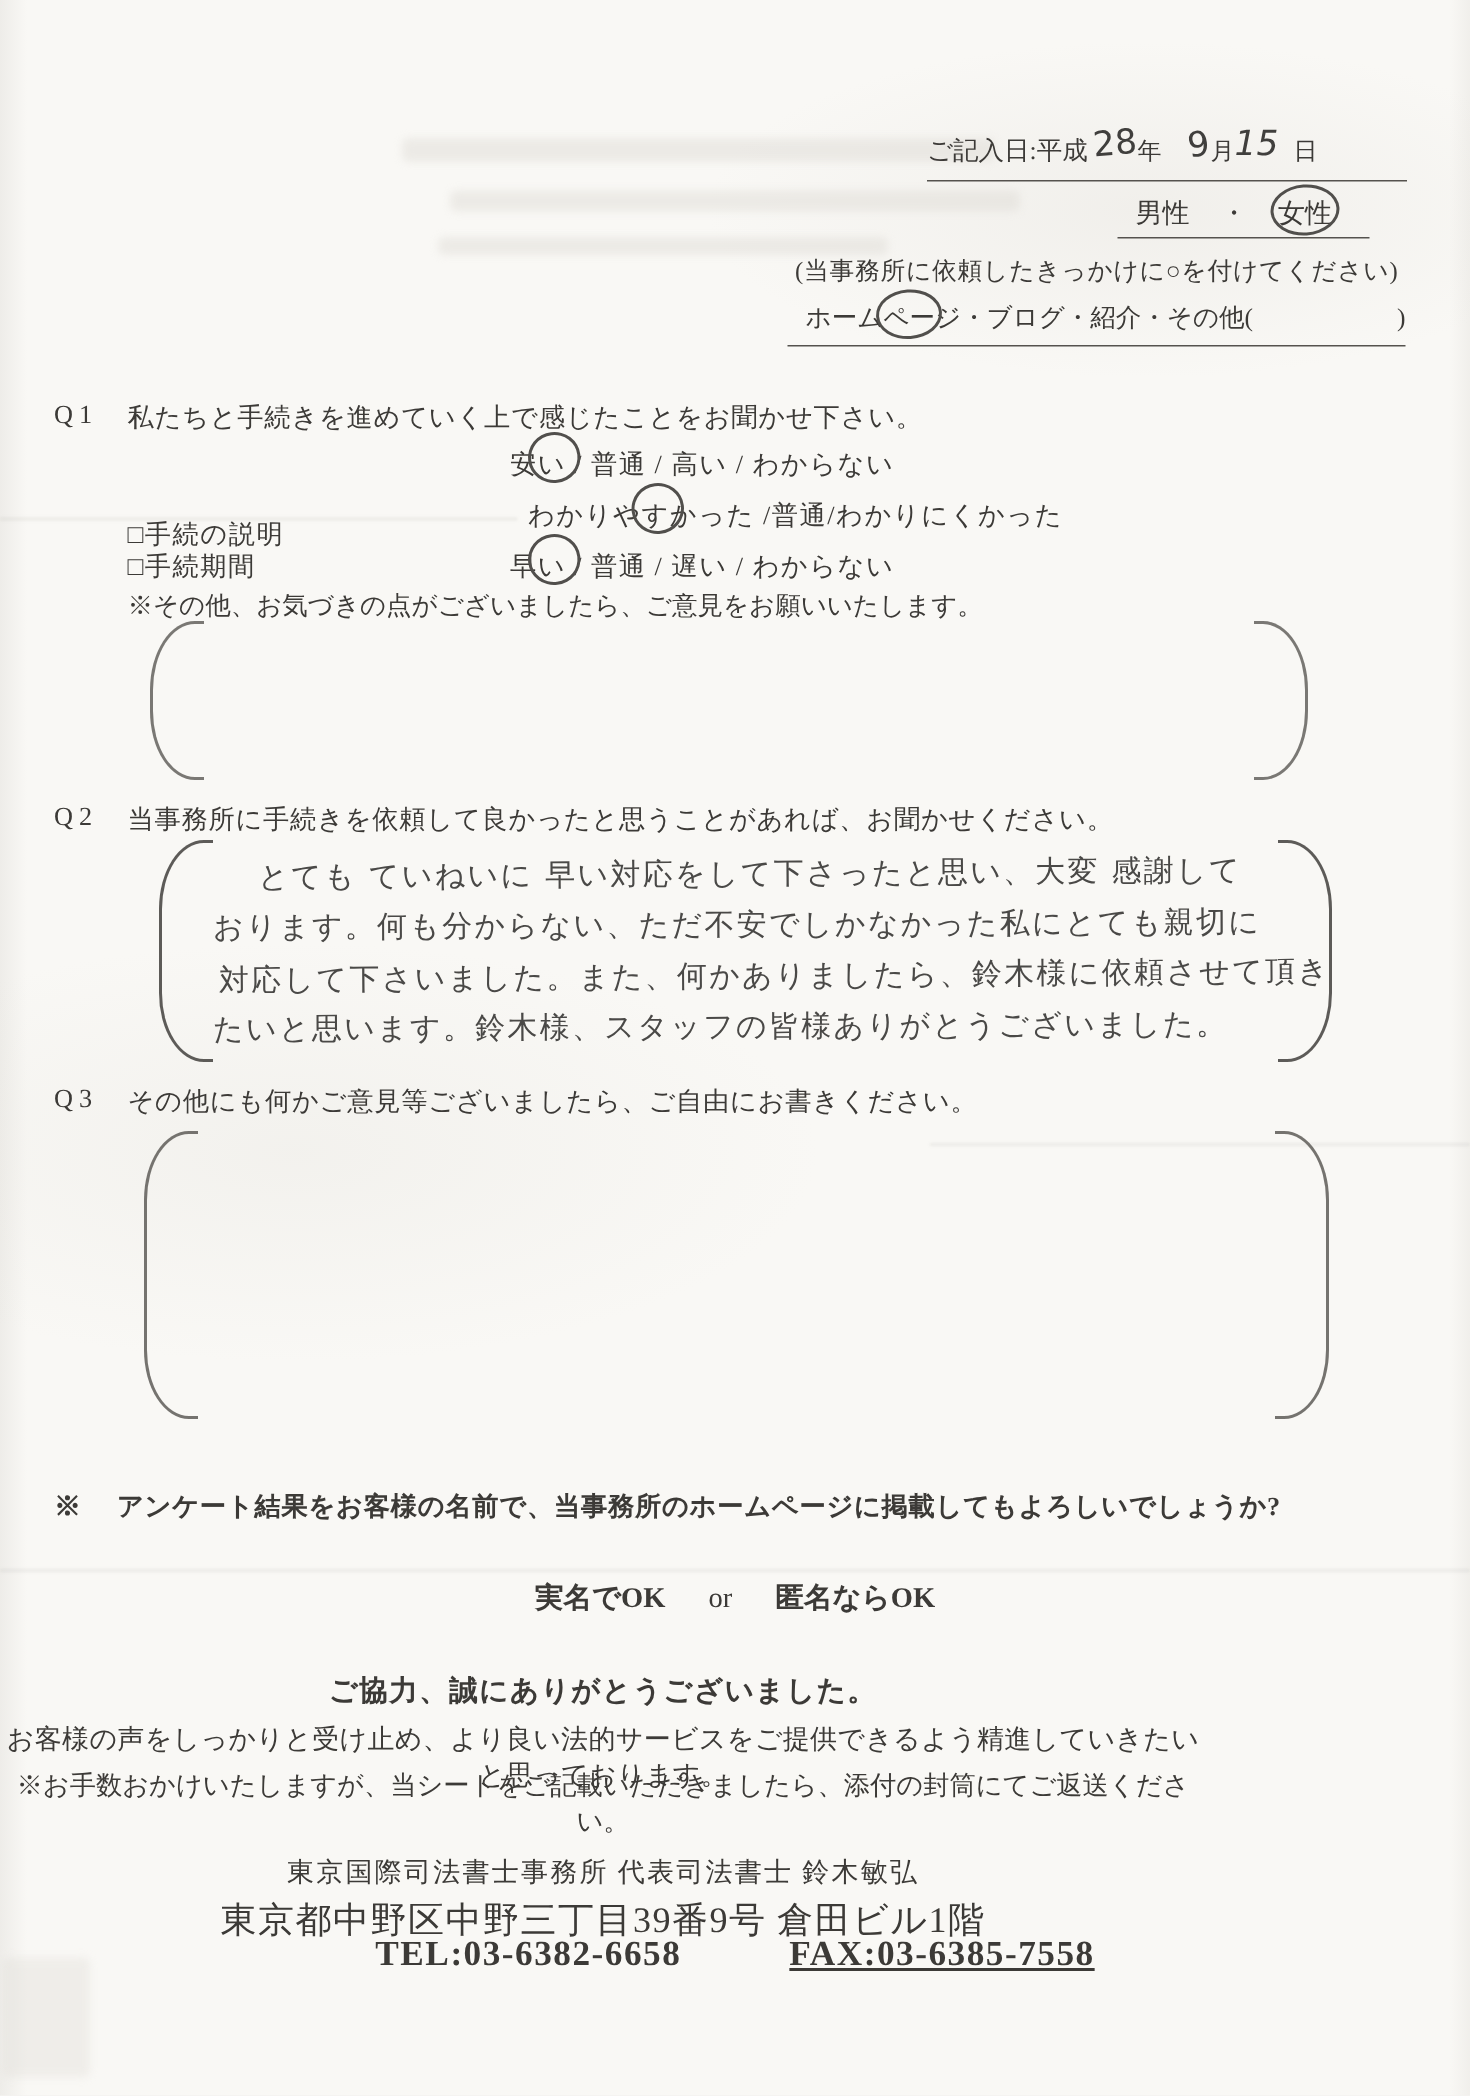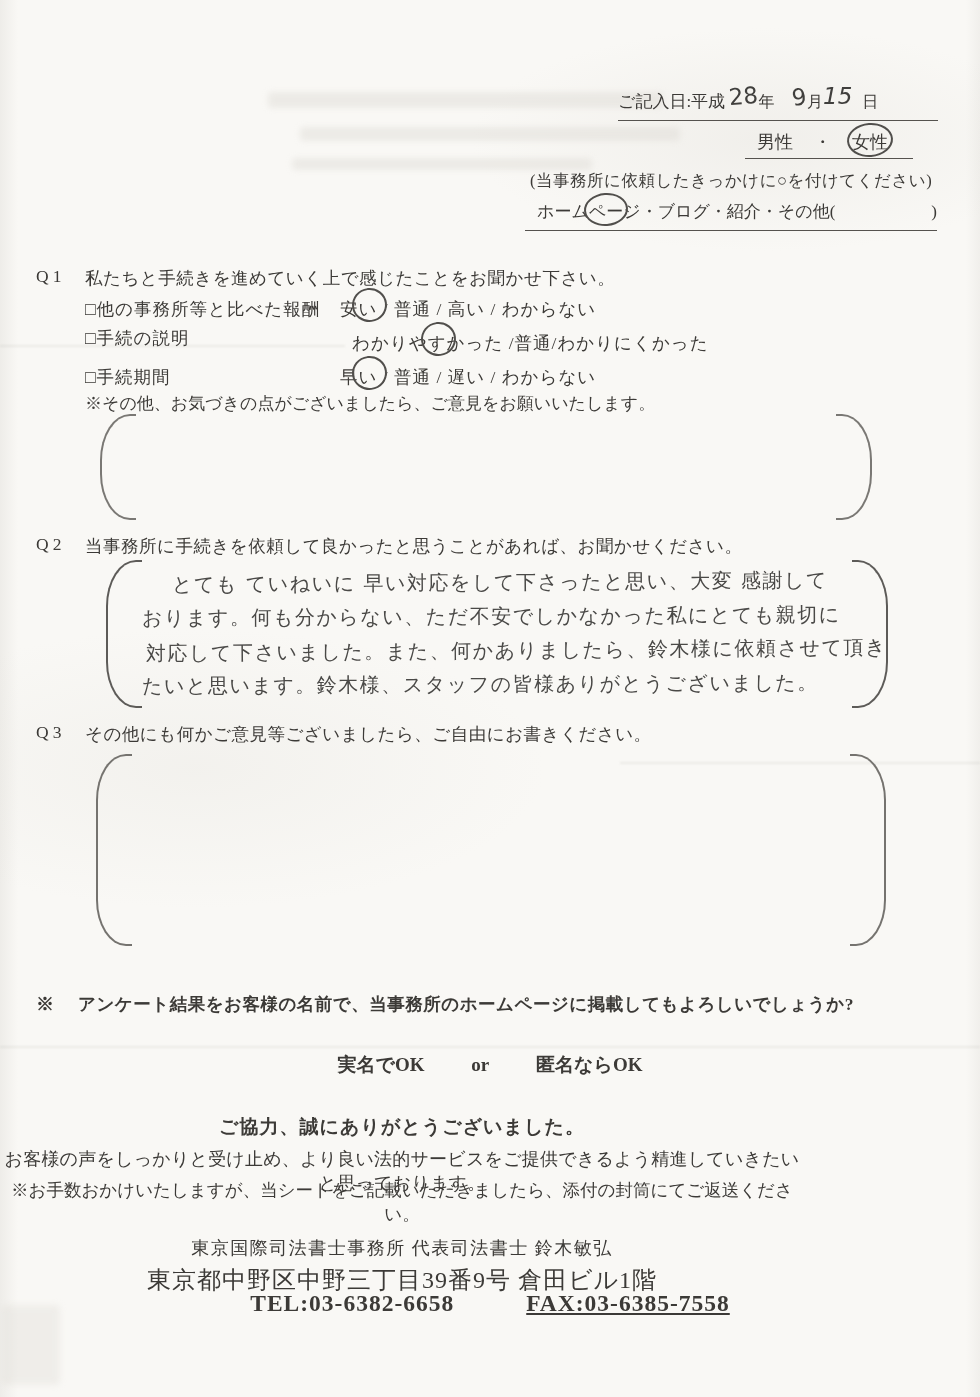--- a/index.html
+++ b/index.html
@@ -78,26 +78,25 @@
 
   <div class="abs printed" style="left:530px;top:170px;font-size:16.5px;letter-spacing:.5px;">(当事務所に依頼したきっかけに○を付けてください)</div>
 
   <div class="abs uline" style="left:525px;top:200px;width:412px;height:30px;font-size:17px;text-align:right;">
     <span class="printed">ホーム</span><span class="printed circ circ-wide">ペー</span><span class="printed">ジ・ブログ・紹介・その他(</span><span style="display:inline-block;width:96px;"></span><span class="printed">)</span>
   </div>
 
   <div class="abs printed q-num" style="left:36px;top:266px;">Q1</div>
   <div class="abs printed q-text" style="left:85px;top:266px;">私たちと手続きを進めていく上で感じたことをお聞かせ下さい。</div>
 
-  <div class="abs printed opt" style="left:85px;top:297px;">□他の事務所等と比べた報酬</div>
   <div class="abs printed opt" style="left:340px;top:297px;">
     <span>安</span><span class="circ">い</span><span> / 普通 / 高い / わからない</span>
   </div>
 
-  <div class="abs printed opt" style="left:85px;top:326px;">□手続の説明</div>
+  <div class="abs printed opt" style="left:85px;top:344px;">□手続の説明</div>
   <div class="abs printed opt" style="left:340px;top:331px;margin-left:12px;">
     <span>わかりや</span><span class="circ">す</span><span>かった /普通/わかりにくかった</span>
   </div>
 
   <div class="abs printed opt" style="left:85px;top:365px;">□手続期間</div>
   <div class="abs printed opt" style="left:340px;top:365px;">
     <span>早</span><span class="circ">い</span><span> / 普通 / 遅い / わからない</span>
   </div>
 
   <div class="abs printed" style="left:85px;top:392px;font-size:17px;">※その他、お気づきの点がございましたら、ご意見をお願いいたします。</div>
@@ -127,21 +126,21 @@
     <div class="bk bk-l" style="border-color:#75736f;"></div>
     <div class="bk bk-r" style="border-color:#75736f;"></div>
     <div class="hw" style="padding:14px 46px;font-size:20px;"></div>
   </div>
 
   <div class="abs printed" style="left:36px;top:992px;font-size:18px;font-weight:bold;">※</div>
   <div class="abs printed" style="left:78px;top:992px;font-size:17.5px;font-weight:bold;letter-spacing:.5px;">アンケート結果をお客様の名前で、当事務所のホームページに掲載してもよろしいでしょうか?</div>
 
   <div class="abs" style="left:0;top:1052px;width:980px;text-align:center;font-size:19px;font-weight:bold;">
     <span class="printed">実名でOK</span>
-    <span class="printed" style="margin:0 42px;font-weight:700;">or</span>
+    <span class="printed" style="margin:0 24px;font-weight:400;">or</span>
     <span class="printed">匿名ならOK</span>
   </div>
 
   <div class="abs printed center-line" style="top:1114px;font-size:19px;font-weight:600;letter-spacing:1px;">ご協力、誠にありがとうございました。</div>
   <div class="abs printed center-line" style="top:1147px;font-size:18px;letter-spacing:.2px;">お客様の声をしっかりと受け止め、より良い法的サービスをご提供できるよう精進していきたいと思っております。</div>
   <div class="abs printed center-line" style="top:1178px;font-size:17.5px;">※お手数おかけいたしますが、当シートをご記載いただきましたら、添付の封筒にてご返送ください。</div>
 
   <div class="abs printed center-line" style="top:1236px;font-size:18px;letter-spacing:1.5px;">東京国際司法書士事務所 代表司法書士 鈴木敏弘</div>
   <div class="abs printed center-line" style="top:1264px;font-size:24px;letter-spacing:1px;">東京都中野区中野三丁目39番9号 倉田ビル1階</div>
   <div class="abs" style="left:0;top:1290px;width:980px;text-align:center;">

